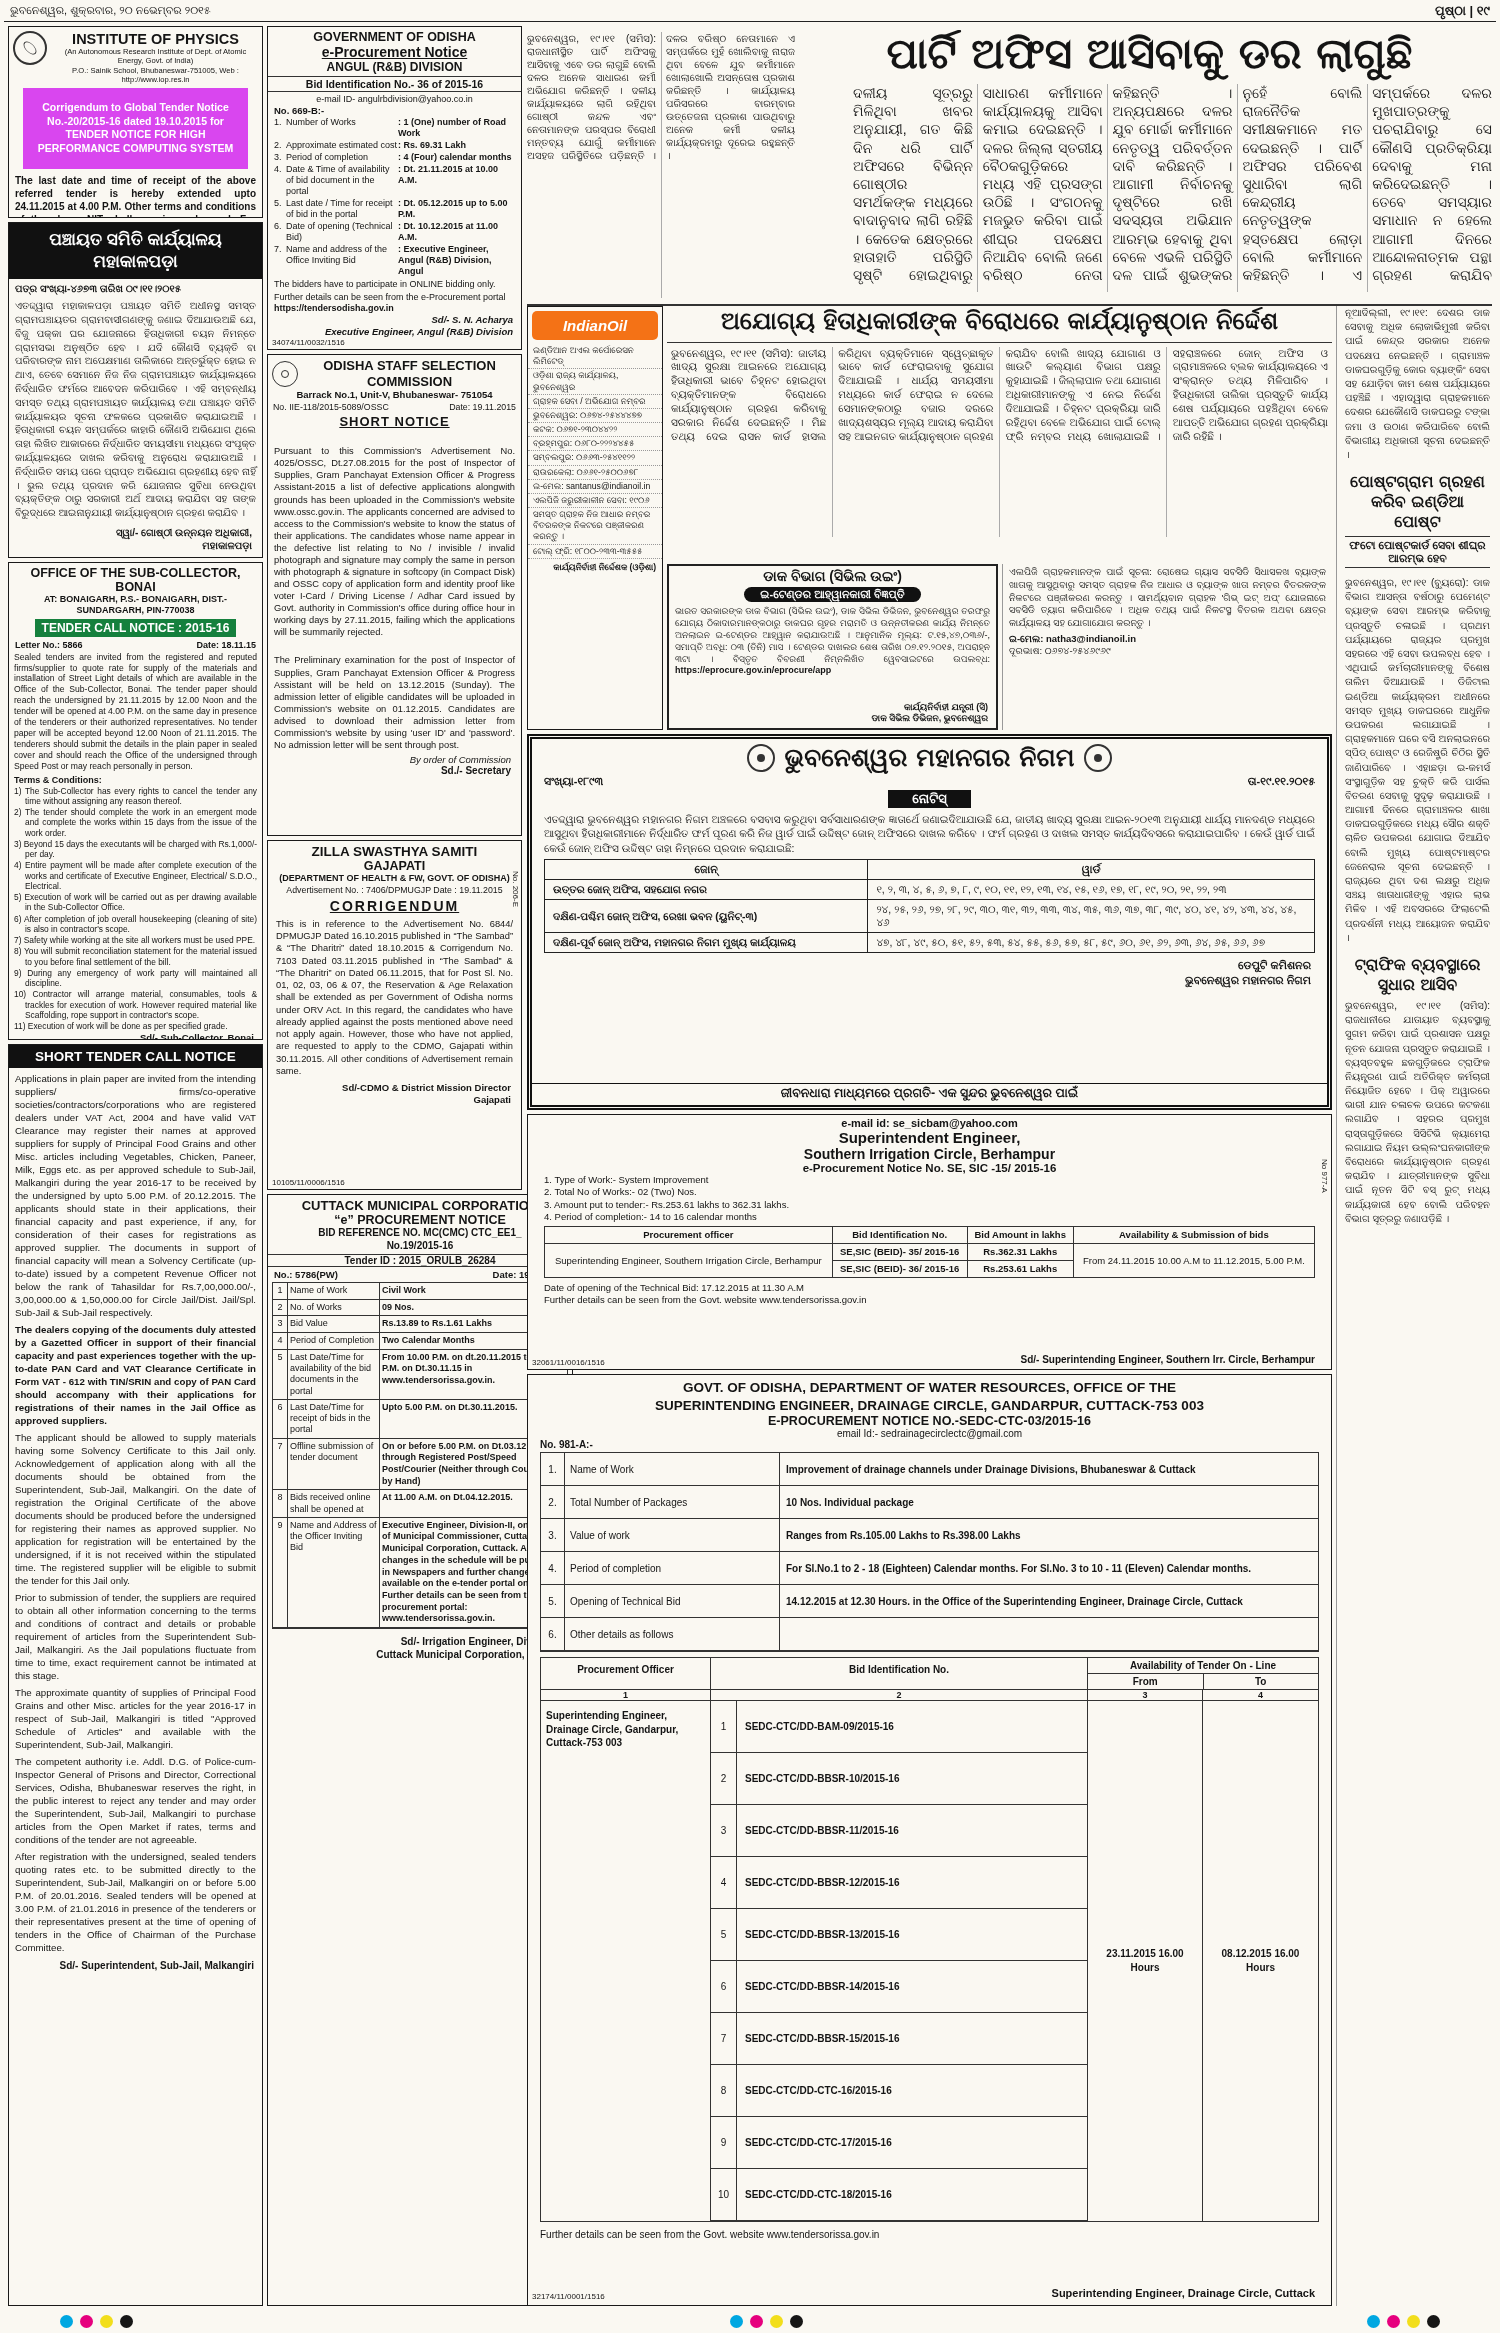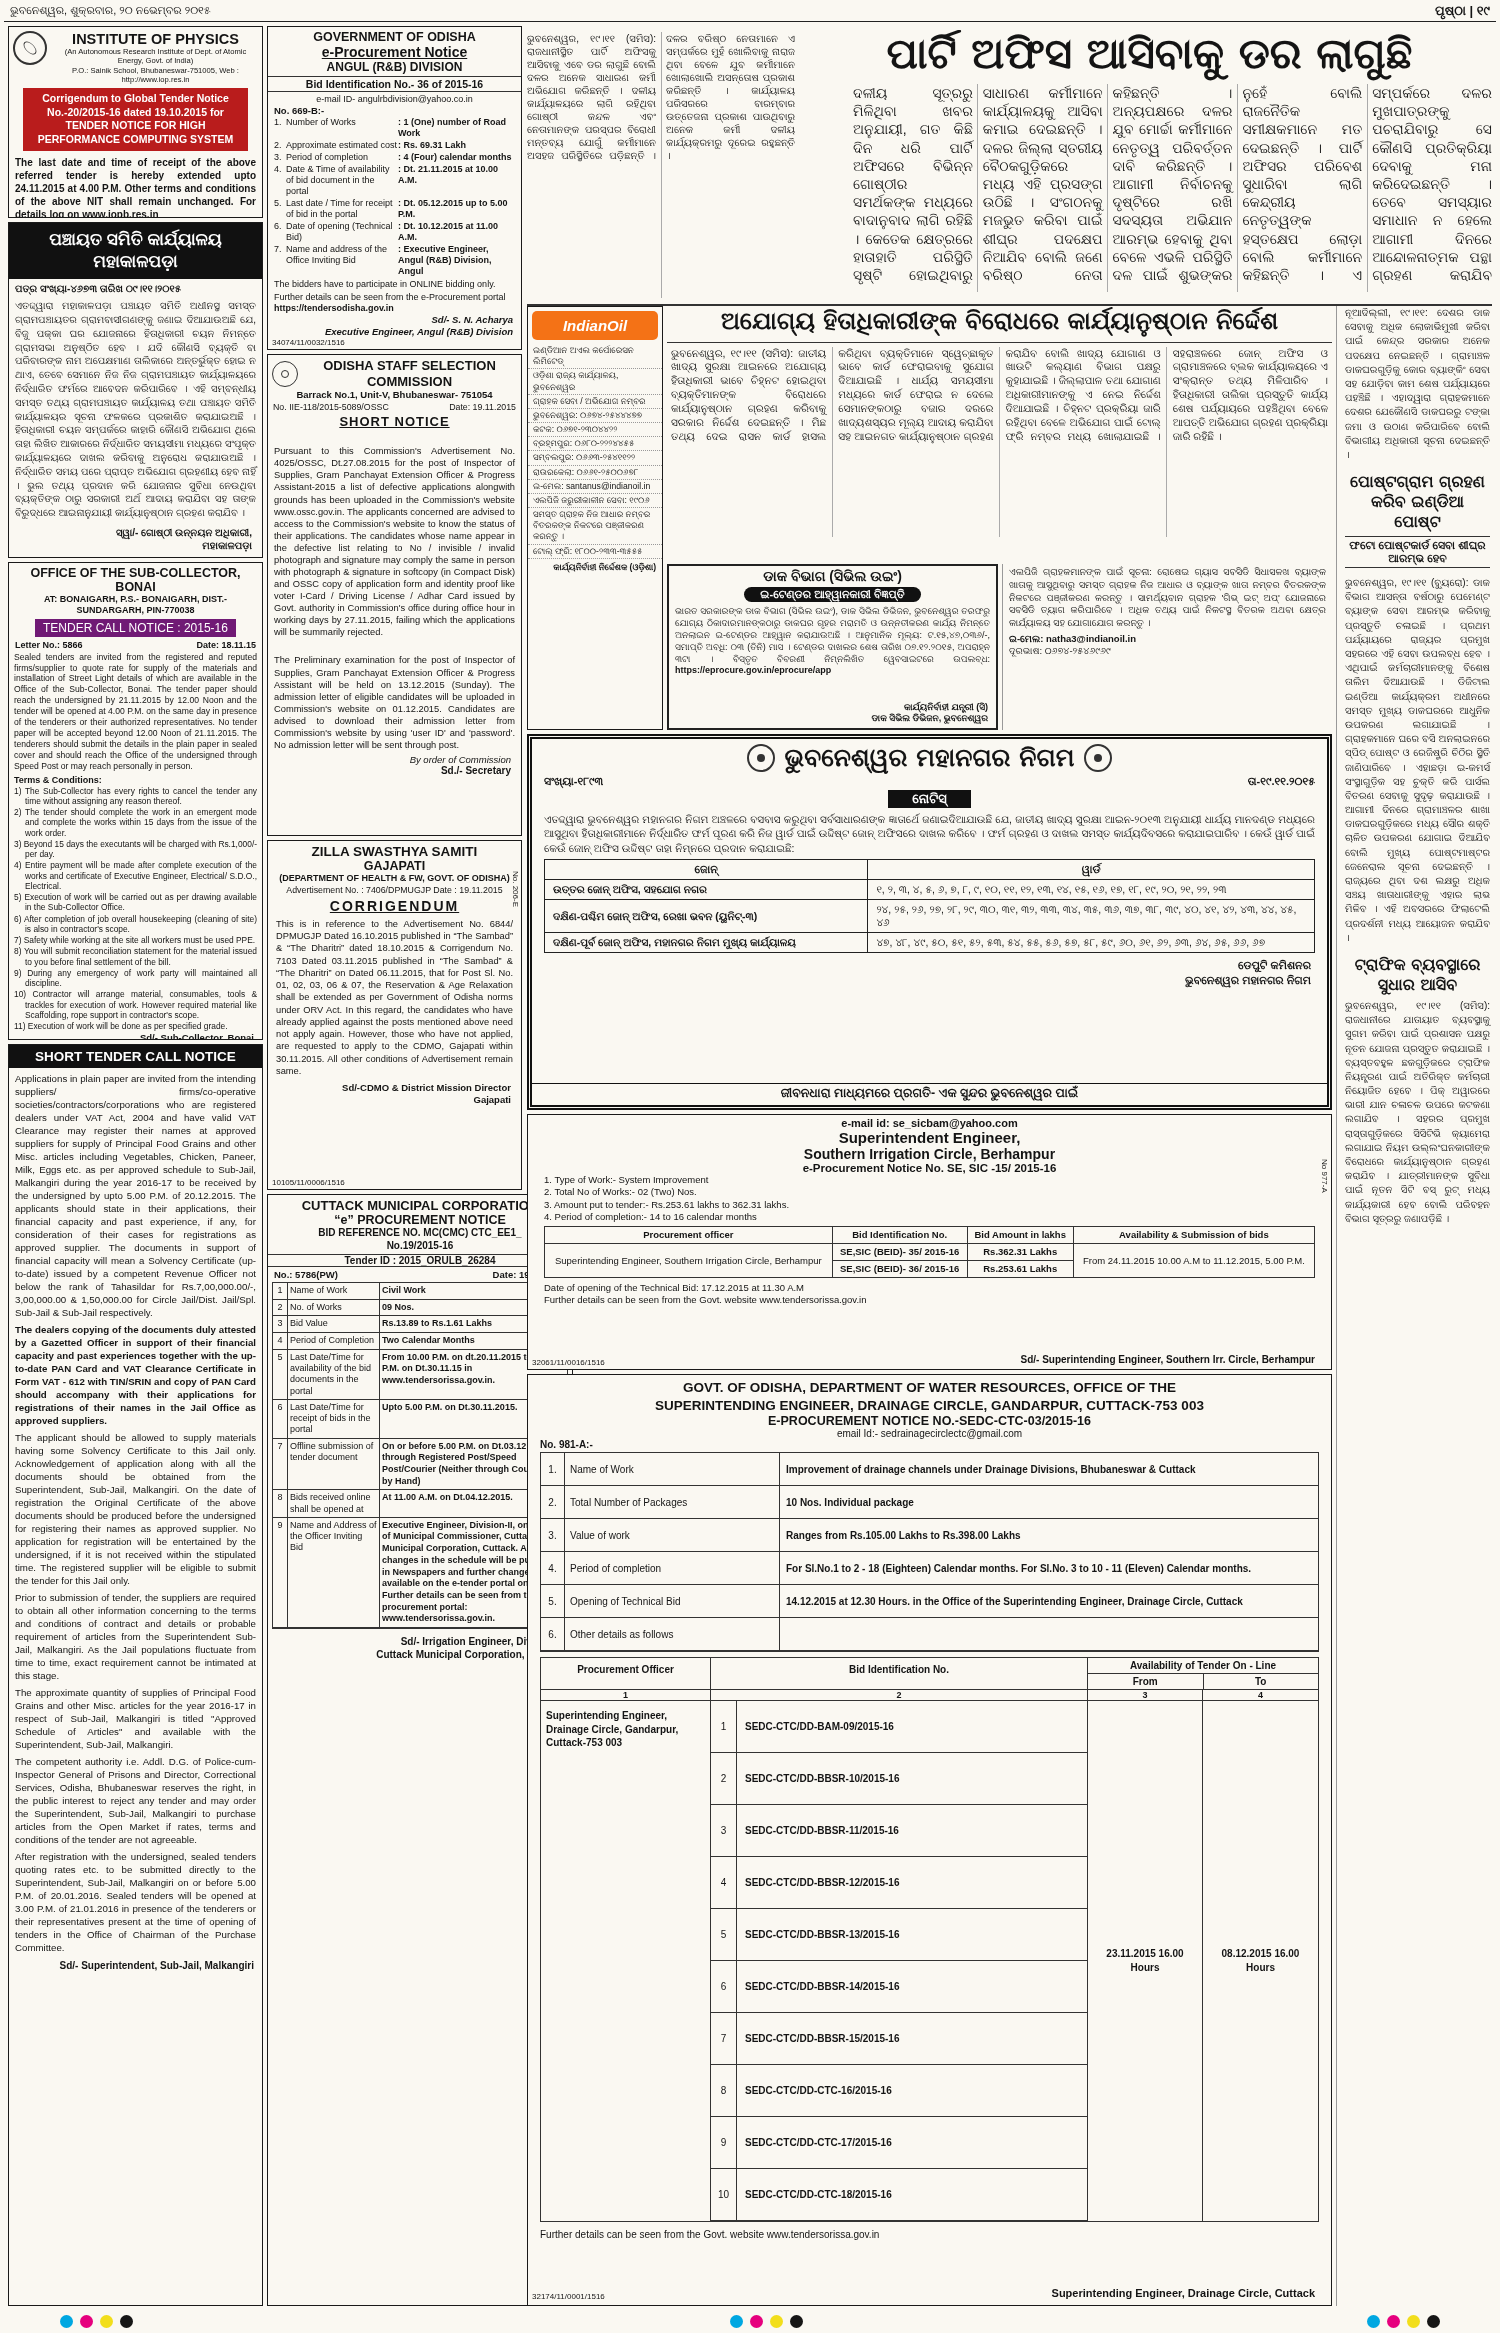--- a/index.html
+++ b/index.html
@@ -17,37 +17,37 @@
   .masthead .pg{font-weight:bold;font-size:13px;}
 
   
   #iop{left:8px;top:26px;width:255px;height:192px;}
   .iop-head{display:flex;gap:6px;padding:4px 4px 0;}
   .iop-logo{width:34px;height:34px;border:2px solid #333;border-radius:50%;position:relative;flex:none;}
   .iop-logo::after{content:"";position:absolute;inset:7px;border:1.5px solid #333;border-radius:50%;
                    transform:rotate(45deg) scaleY(.55);}
   .iop-org{font-weight:bold;font-size:14.5px;text-align:center;flex:1;}
   .iop-sub{font-size:7.6px;text-align:center;line-height:1.25;}
-  .iop-corr{background:#b91c1c;color:#fff;font-weight:bold;font-size:10.5px;text-align:center;
-            padding:4px 6px;margin:3px 14px;line-height:1.3;}
+  .iop-corr{background:#d946ef;color:#fff;font-weight:bold;font-size:10.5px;text-align:center;
+            padding:13px 6px;margin:3px 14px;line-height:1.3;}
   .iop-body{font-size:10px;padding:2px 6px;text-align:justify;font-weight:bold;line-height:1.3;}
 
   
   #panchayat{left:8px;top:222px;width:255px;height:336px;}
   .pan-head{background:#111;color:#fff;text-align:center;font-weight:bold;font-size:17px;
             padding:6px 2px;line-height:1.3;}
   .pan-ref{font-size:10px;font-weight:bold;padding:4px 6px 2px;}
   .pan-body{font-size:10px;text-align:justify;padding:2px 6px;line-height:1.38;}
   .pan-sign{text-align:right;font-weight:bold;font-size:10px;padding:4px 10px 0 0;line-height:1.3;}
 
   
   #bonai{left:8px;top:562px;width:255px;height:478px;}
   .bon-title{font-weight:bold;font-size:12.5px;text-align:center;padding-top:3px;}
   .bon-addr{font-size:9px;font-weight:bold;text-align:center;line-height:1.2;}
-  .bon-bar{background:#701a75;color:#fff;text-align:center;font-weight:normal;font-size:12px;margin:3px 26px;padding:2px;}
+  .bon-bar{background:#15803d;color:#fff;text-align:center;font-weight:bold;font-size:12px;margin:3px 26px;padding:2px;}
   .bon-row{display:flex;justify-content:space-between;font-size:9px;font-weight:bold;padding:0 6px;}
   .bon-intro{font-size:8.6px;text-align:justify;padding:2px 5px;line-height:1.27;}
   .bon-terms-title{font-size:9px;font-weight:bold;padding:1px 5px;}
   .bon-term{font-size:8.4px;text-align:justify;padding:0 5px 1px 16px;text-indent:-11px;line-height:1.22;}
   .bon-sign{text-align:right;font-weight:bold;font-size:9.5px;padding-right:8px;}
 
   
   #short-tender{left:8px;top:1044px;width:255px;height:1262px;}
   .st-bar{background:#111;color:#fff;text-align:center;font-weight:bold;font-size:13.5px;padding:4px;}
   .st-para{font-size:9.7px;text-align:justify;padding:4px 6px 0;line-height:1.34;}

